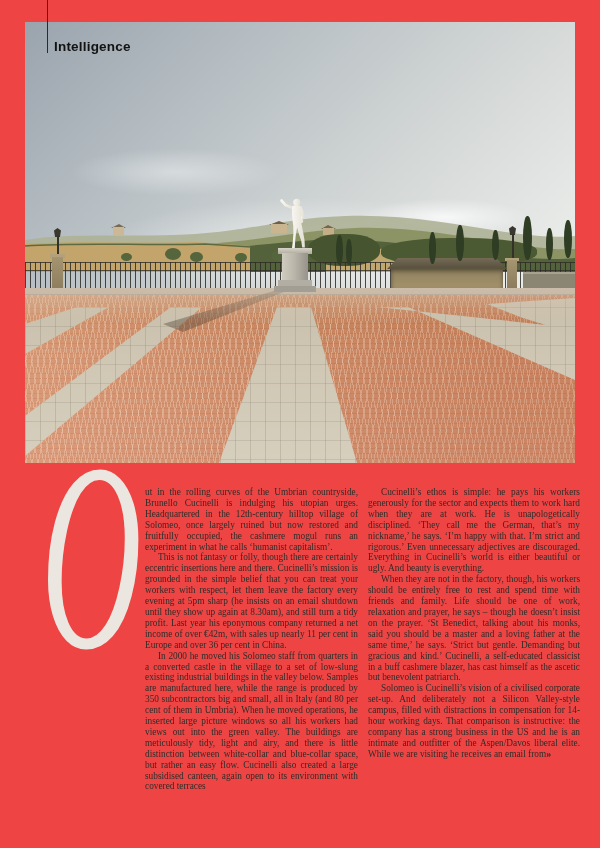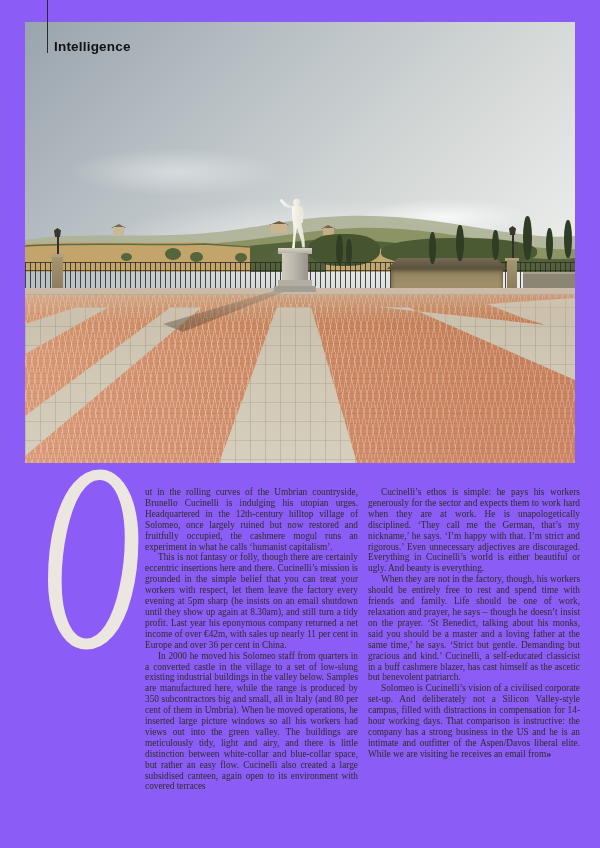--- a/index.html
+++ b/index.html
@@ -1,16 +1,16 @@
 <!DOCTYPE html>
 <html style="--sky-top: #9aa4ad; --sky-horizon: #f0f1ef; --hills: #53623a; --fields: #c3a56b; --brick: #cc8a66; --stone-path: #d0c8b5; --statue: #f3f1ea;"><head>
 <meta charset="utf-8">
 <style>
   html,body{margin:0;padding:0;background:#ffffff;}
-  .page{position:relative;width:600px;height:848px;background:#8b5cf6;overflow:hidden;
+  .page{position:relative;width:600px;height:848px;background:#ef4444;overflow:hidden;
         font-family:"Liberation Serif",serif;}
 
   
   .rule{position:absolute;left:47px;top:0;width:1px;height:53px;background:#2b2b2b;z-index:30;}
   .section-label{position:absolute;left:54px;top:39px;z-index:30;
     font-family:"Liberation Sans",sans-serif;font-weight:700;font-size:13.5px;
     letter-spacing:.2px;color:#121212;}
 
   
   .ph{position:absolute;left:25px;top:22px;width:550px;height:441px;overflow:hidden;z-index:10;}

